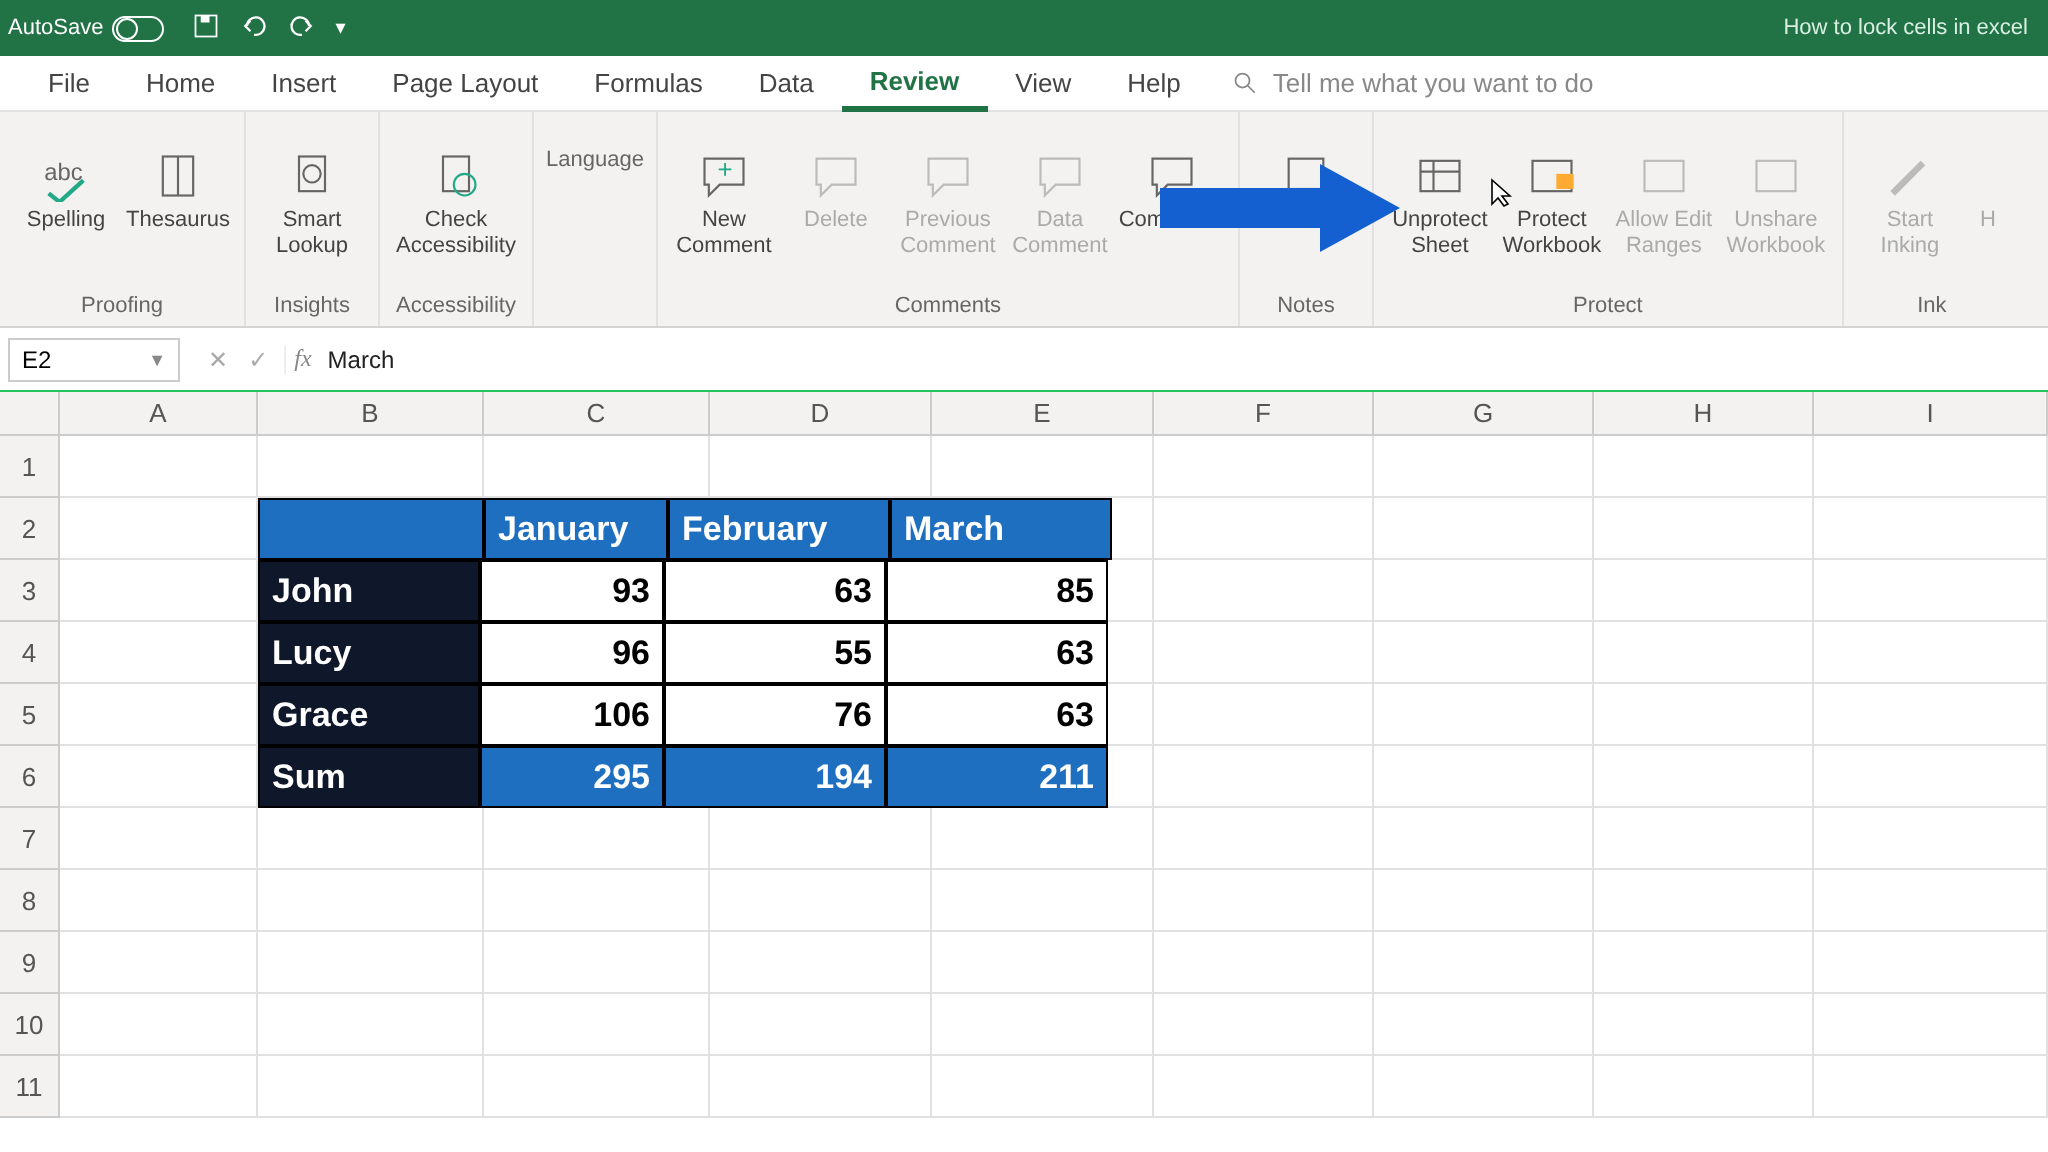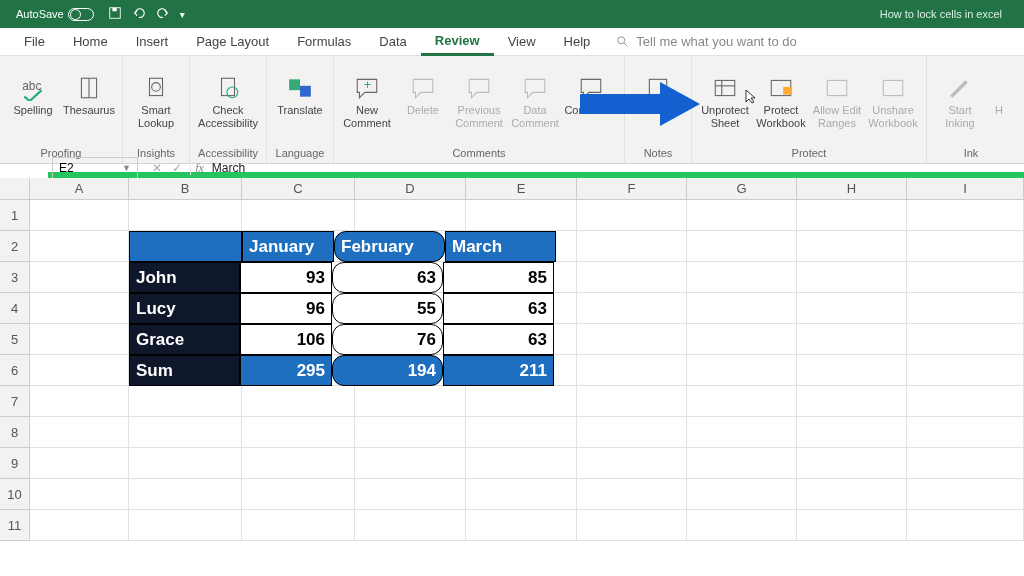--- a/index.html
+++ b/index.html
@@ -1,19 +1,19 @@
 <!DOCTYPE html>
 <html><head>
 <meta charset="utf-8">
 <style>
 * { margin: 0; padding: 0; box-sizing: border-box; font-family: "Segoe UI", Arial, sans-serif; }
 body { background: #fff; width: 1024px; height: 576px; overflow: hidden; position: relative; }
 
 
-.titlebar { background: #217346; height: 28px; display: flex; align-items: center; padding: 0 16px; color: #fff; font-size: 11px; }
+.titlebar { background: #217346; height: 28px; display: flex; align-items: center; padding: 0 4px; color: #fff; font-size: 11px; }
 .titlebar .autosave { display: flex; align-items: center; gap: 4px; }
 .titlebar .autosave .toggle { width: 26px; height: 13px; border: 1px solid #fff; border-radius: 7px; position: relative; }
 .titlebar .autosave .toggle::after { content: ""; position: absolute; width: 9px; height: 9px; border: 1px solid #fff; border-radius: 50%; left: 1px; top: 0px; }
 .titlebar .qat { display: flex; gap: 10px; margin-left: 14px; align-items: center; }
 .titlebar .qat svg { width: 14px; height: 14px; }
 .titlebar .doc-title { margin-left: auto; margin-right: 6px; color: #d9efe3; font-size: 11px; }
 
 
 .menutabs { background: #fff; height: 28px; display: flex; align-items: center; border-bottom: 1px solid #e1e1e1; padding-left: 10px; gap: 0; }
 .menutabs .tab { padding: 0 14px; height: 28px; display: flex; align-items: center; font-size: 13px; color: #444; cursor: pointer; }
@@ -27,21 +27,21 @@
 .group .glabel { text-align: center; font-size: 11px; color: #666; padding: 2px 0; }
 .rbtn { display: flex; flex-direction: column; align-items: center; justify-content: flex-start; width: 54px; padding: 2px 2px; font-size: 11px; color: #444; text-align: center; line-height: 1.2; cursor: pointer; }
 .rbtn.disabled { color: #aaa; }
 .rbtn .ico { width: 28px; height: 28px; margin-bottom: 2px; display: flex; align-items: center; justify-content: center; }
 .rbtn .lbl { min-height: 26px; }
 
 
 .big-arrow { position: absolute; left: 580px; top: 82px; width: 120px; height: 44px; z-index: 50; }
 
 
-.fbar { height: 14px; border-bottom: 6px solid #22c55e; display: flex; align-items: center; background: #fff; font-size: 12px; margin-left: 48px; }
+.fbar { height: 32px; border-bottom: 1px solid #22c55e; display: flex; align-items: center; background: #fff; font-size: 12px; }
 .namebox { width: 86px; height: 22px; border: 1px solid #ccc; margin: 0 6px 0 4px; padding: 0 6px; display: flex; align-items: center; justify-content: space-between; }
 .namebox .dd { color: #888; font-size: 9px; }
 .fbar .fxicons { display: flex; gap: 10px; color: #aaa; padding: 0 8px; border-right: 1px solid #eee; }
 .fbar .fx { font-style: italic; font-family: "Times New Roman", serif; color: #888; margin: 0 8px 0 4px; }
 .fbar .fval { color: #222; }
 .corner { width: 30px; height: 22px; background: #f3f2f1; border-right: 1px solid #ccc; border-bottom: 1px solid #ccc; }
 .colheads { display: flex; }
 .ch { height: 22px; background: #f3f2f1; border-right: 1px solid #ccc; border-bottom: 1px solid #ccc; display: flex; align-items: center; justify-content: center; font-size: 13px; color: #555; }
 .rowheads { display: flex; flex-direction: column; }
 .rh { width: 30px; background: #f3f2f1; border-right: 1px solid #ccc; border-bottom: 1px solid #ccc; display: flex; align-items: center; justify-content: center; font-size: 13px; color: #555; }
@@ -55,21 +55,21 @@
 .rowh { height: 31px; }
 
 
 .datatable { position: absolute; left: 99px; top: 31px; font-size: 17px; font-weight: 600; }
 .drow { display: flex; height: 31px; }
 .dcell { display: flex; align-items: center; padding: 0 6px; border: 0.5px solid #000; }
 .dcell.hdr { background: #1f6fc1; color: #fff; }
 .dcell.name { background: #0f172a; color: #fff; width: 111px; }
 .dcell.val { background: #fff; color: #000; justify-content: flex-end; font-weight: 700; }
 .dcell.sum { background: #1f6fc1; color: #fff; justify-content: flex-end; font-weight: 700; }
-.wB { width: 113px; } .wC { width: 92px; } .wD { width: 111px; border-radius: 12px; } .wE { width: 111px; }
+.wB { width: 113px; } .wC { width: 92px; } .wD { width: 111px; } .wE { width: 111px; }
 
 .cursor-icon { position: absolute; left: 744px; top: 88px; z-index: 60; width: 16px; height: 16px; }
 </style>
 </head>
 <body>
 
 <div class="titlebar">
   <div class="autosave">
     <span>AutoSave</span>
     <span class="toggle"></span>
@@ -157,31 +157,20 @@
               <rect x="6" y="3" width="12" height="16" fill="none" stroke="#666"></rect>
               <circle cx="16" cy="16" r="5" fill="none" stroke="#2a8"></circle>
             </svg>
           </div>
           <div class="lbl">Check Accessibility</div>
         </div>
       </div>
     <div class="glabel">Accessibility</div>
   </div>
   <div class="group">
-    <div class="items">
-        <div class="rbtn">
-          <div class="ico">
-            <svg viewBox="0 0 24 24" width="26" height="26">
-              <rect x="2" y="4" width="10" height="10" fill="#3a7"></rect>
-              <rect x="12" y="10" width="10" height="10" fill="#36c"></rect>
-            </svg>
-          </div>
-          <div class="lbl">Translate</div>
-        </div>
-      </div>
     <div class="glabel">Language</div>
   </div>
   <div class="group">
     <div class="items">
       <div class="rbtn">
           <div class="ico">
             <svg viewBox="0 0 24 24" width="26" height="26">
               <path d="M3 4h18v12H10l-5 5V16H3z" fill="none" stroke="#666"></path>
               <text x="9" y="13" font-size="12" fill="#2a8">+</text>
             </svg>

